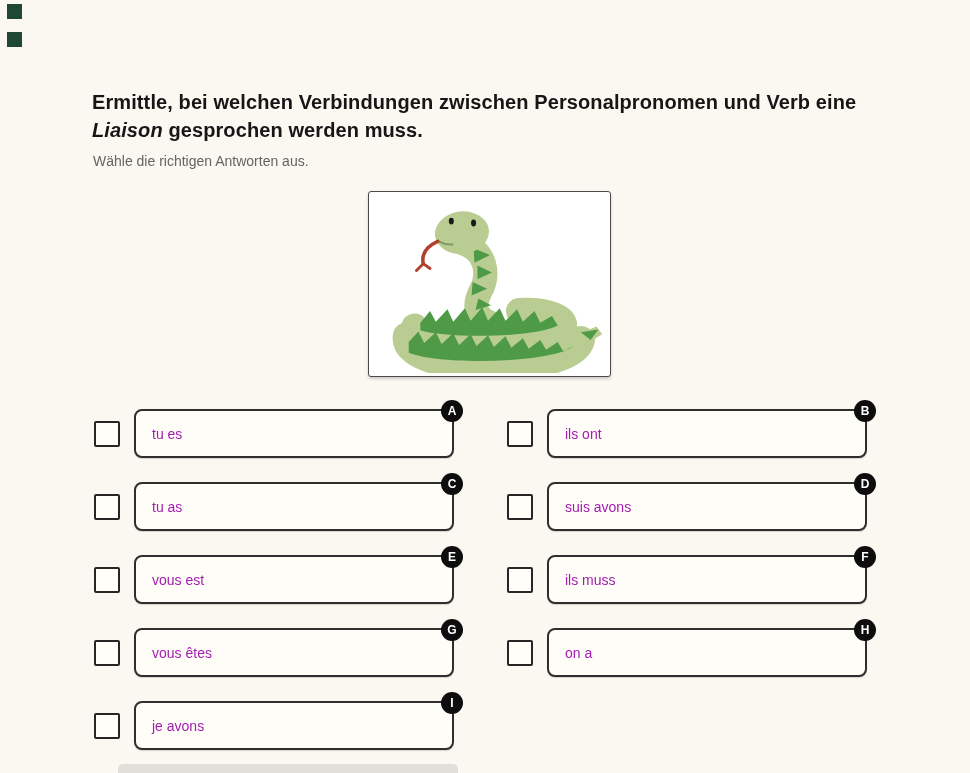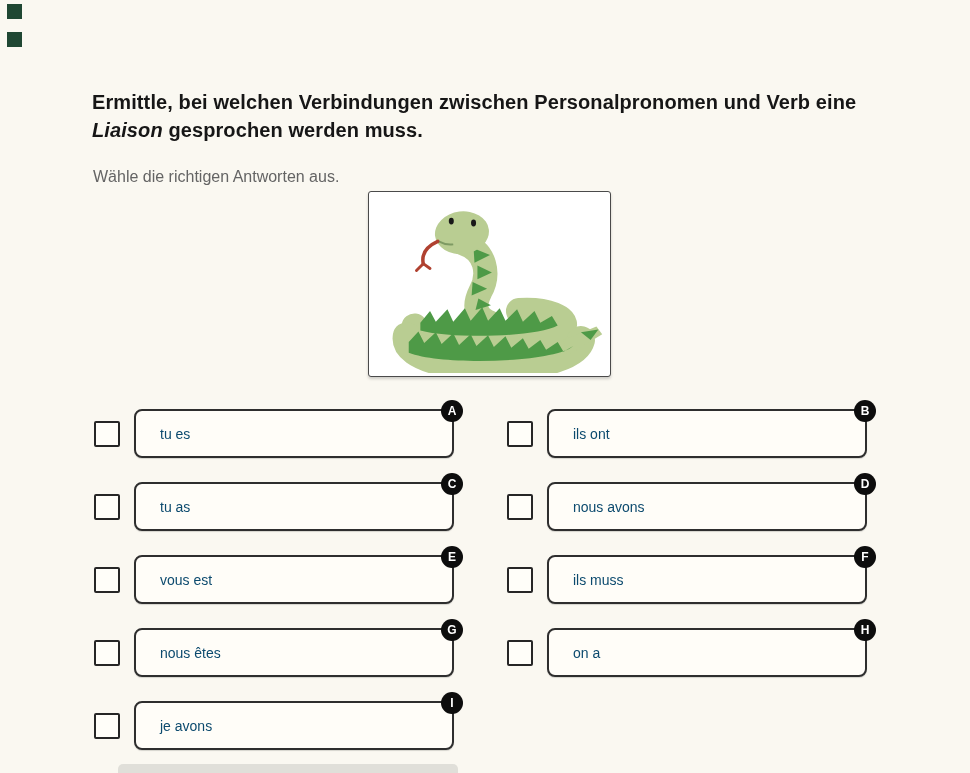--- a/index.html
+++ b/index.html
@@ -22,22 +22,22 @@
   .corner-sq.two{top:32px;}
 
   
   .title{
     position:absolute;left:92px;top:88px;width:800px;
     font-size:20px;line-height:28px;font-weight:700;color:#161616;
     letter-spacing:.1px;
   }
   .title .em{font-style:italic;font-weight:600;}
   .subtitle{
-    position:absolute;left:93px;top:168px;
-    font-size:16px;color:#646464;
+    position:absolute;left:93px;top:153px;
+    font-size:14px;color:#646464;
   }
 
   
   .figure{
     position:absolute;left:368px;top:191px;width:243px;height:186px;
     background:#ffffff;border:1.5px solid #4a4a4a;border-radius:3px;
     box-shadow:0 2px 3px rgba(0,0,0,.18);
     box-sizing:border-box;
     display:flex;align-items:center;justify-content:center;
   }
@@ -58,21 +58,21 @@
   .checkbox{
     flex:none;width:26px;height:26px;box-sizing:border-box;
     border:2px solid #262626;background:#fffef9;border-radius:2px;
   }
   .answer-box{
     position:relative;flex:1;height:49px;box-sizing:border-box;
     border:2px solid #2e2e2e;border-radius:8px;background:#fffdf8;
     display:flex;align-items:center;padding:0 16px;
     box-shadow:0 1px 1px rgba(0,0,0,.15);
   }
-  .answer-label{font-size:14px;color:#0c4a6e;margin-left:8px;}
+  .answer-label{font-size:14px;color:#a21caf;}
   .badge{
     position:absolute;top:-11px;right:-11px;
     width:22px;height:22px;border-radius:50%;
     background:#0d0d0d;color:#ffffff;
     font-size:12px;font-weight:700;
     display:flex;align-items:center;justify-content:center;
   }
 
   
   .bottom-sliver{
@@ -150,21 +150,21 @@
       <span class="checkbox"></span>
       <span class="answer-box">
         <span class="answer-label">tu as</span>
         <span class="badge">C</span>
       </span>
     </div>
 
     <div class="option">
       <span class="checkbox"></span>
       <span class="answer-box">
-        <span class="answer-label">nous avons</span>
+        <span class="answer-label">suis avons</span>
         <span class="badge">D</span>
       </span>
     </div>
 
     <div class="option">
       <span class="checkbox"></span>
       <span class="answer-box">
         <span class="answer-label">vous est</span>
         <span class="badge">E</span>
       </span>
@@ -174,21 +174,21 @@
       <span class="checkbox"></span>
       <span class="answer-box">
         <span class="answer-label">ils muss</span>
         <span class="badge">F</span>
       </span>
     </div>
 
     <div class="option">
       <span class="checkbox"></span>
       <span class="answer-box">
-        <span class="answer-label">nous êtes</span>
+        <span class="answer-label">vous êtes</span>
         <span class="badge">G</span>
       </span>
     </div>
 
     <div class="option">
       <span class="checkbox"></span>
       <span class="answer-box">
         <span class="answer-label">on a</span>
         <span class="badge">H</span>
       </span>

